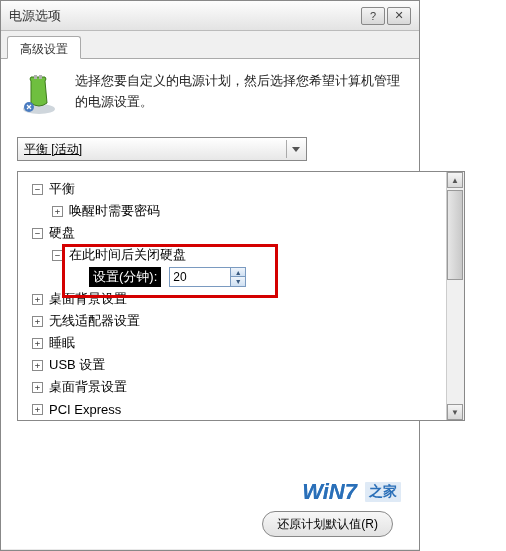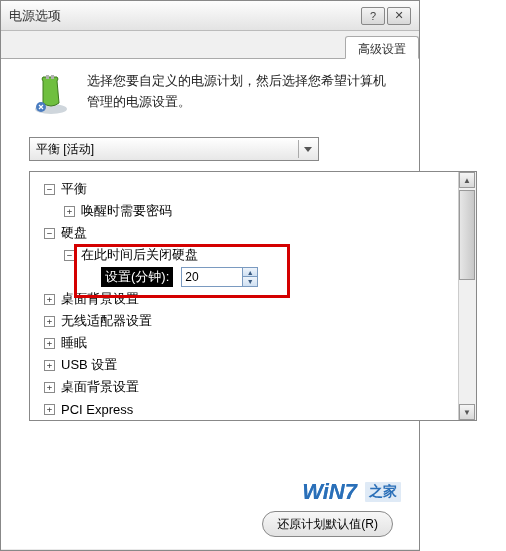--- a/index.html
+++ b/index.html
@@ -46,37 +46,36 @@
   justify-content: center;
   font-size: 11px;
   color: #444;
 }
 .tab-strip {
   height: 28px;
   padding: 4px 0 0 6px;
   background: #f0f0f0;
   border-bottom: 1px solid #aaa;
   display: flex;
-  justify-content: flex-end;
 }
 .tab {
   padding: 4px 12px;
   background: #fff;
   border: 1px solid #aaa;
   border-bottom: 1px solid #fff;
   border-radius: 3px 3px 0 0;
   font-size: 12px;
   color: #333;
   position: relative;
   top: 1px;
 }
 .content {
   background: #fff;
   height: 490px;
-  padding: 12px 28px;
+  padding: 12px 16px;
   position: relative;
   border-top: none;
 }
 .info-row {
   display: flex;
   align-items: flex-start;
   gap: 10px;
   margin-bottom: 18px;
 }
 .battery-icon-wrap {
@@ -96,20 +95,21 @@
   width: 290px;
   height: 24px;
   border: 1px solid #888;
   background: linear-gradient(to bottom, #fff, #e7e7e7);
   display: flex;
   align-items: center;
   padding: 0 6px;
   position: relative;
   margin-bottom: 10px;
   font-size: 12px;
+  text-decoration: underline;
 }
 .plan-dropdown .dd-arrow {
   position: absolute;
   right: 2px;
   top: 2px;
   width: 18px;
   height: 18px;
   border-left: 1px solid #aaa;
   display: flex;
   align-items: center;

